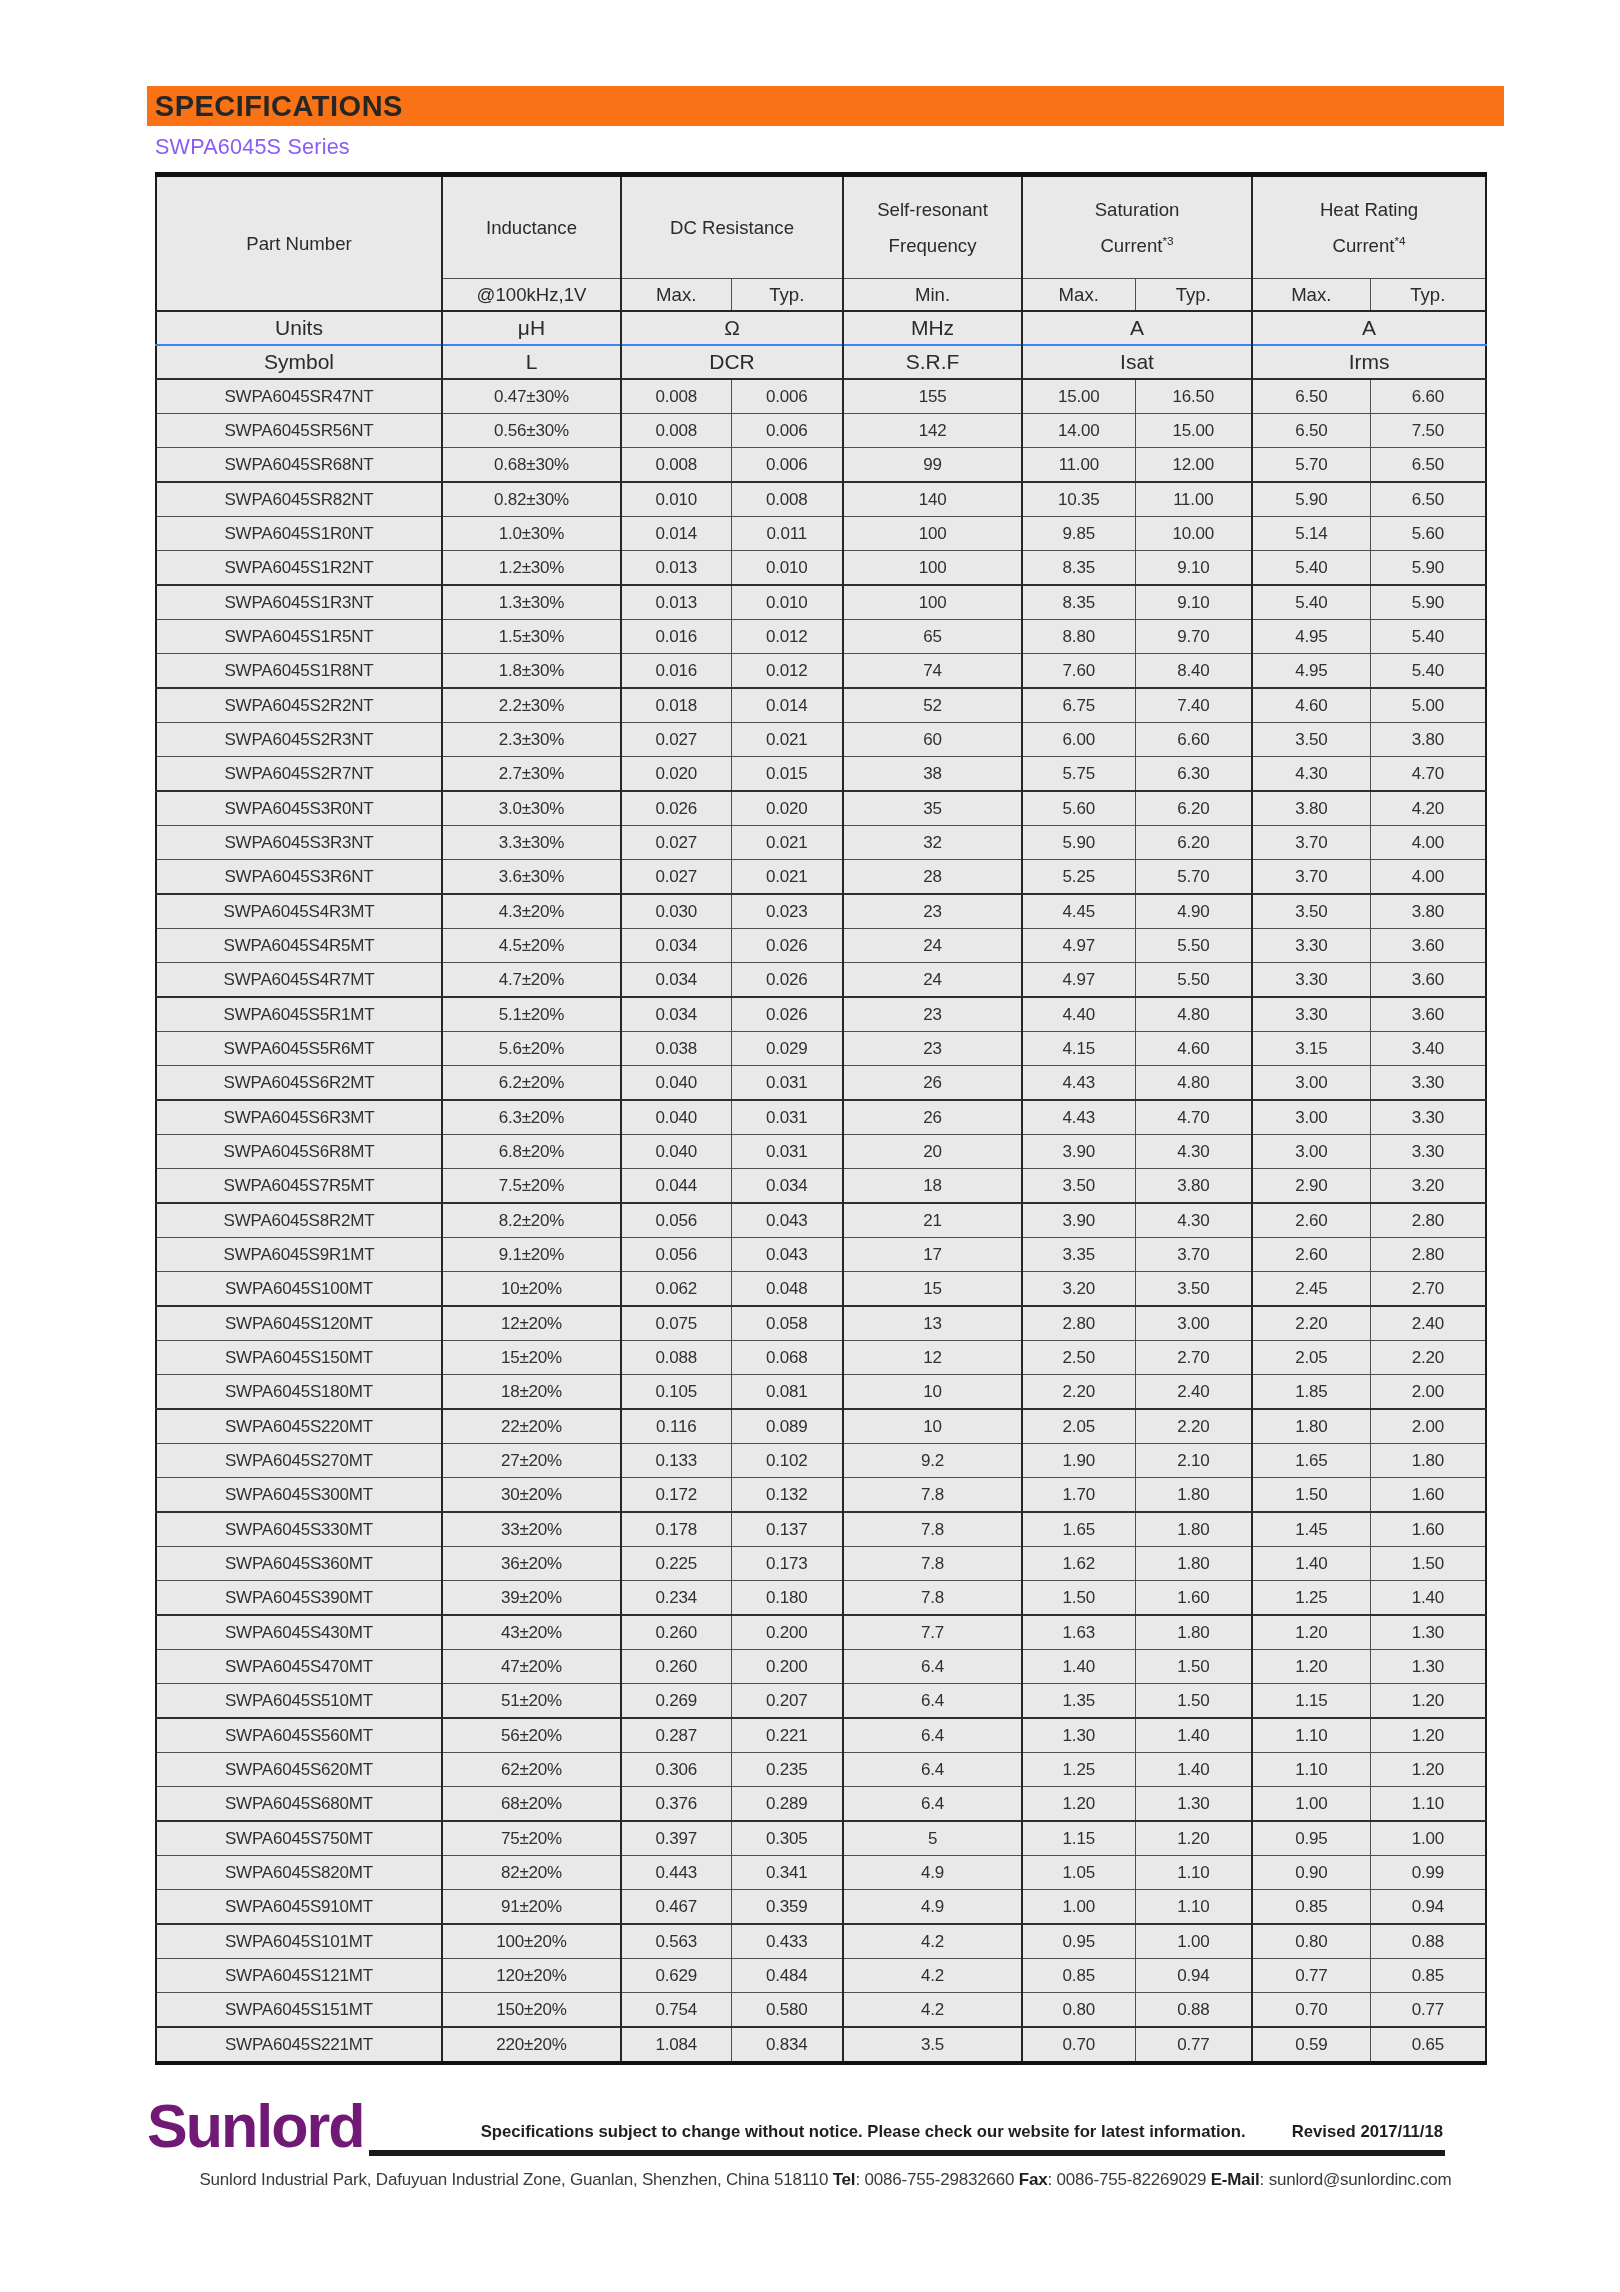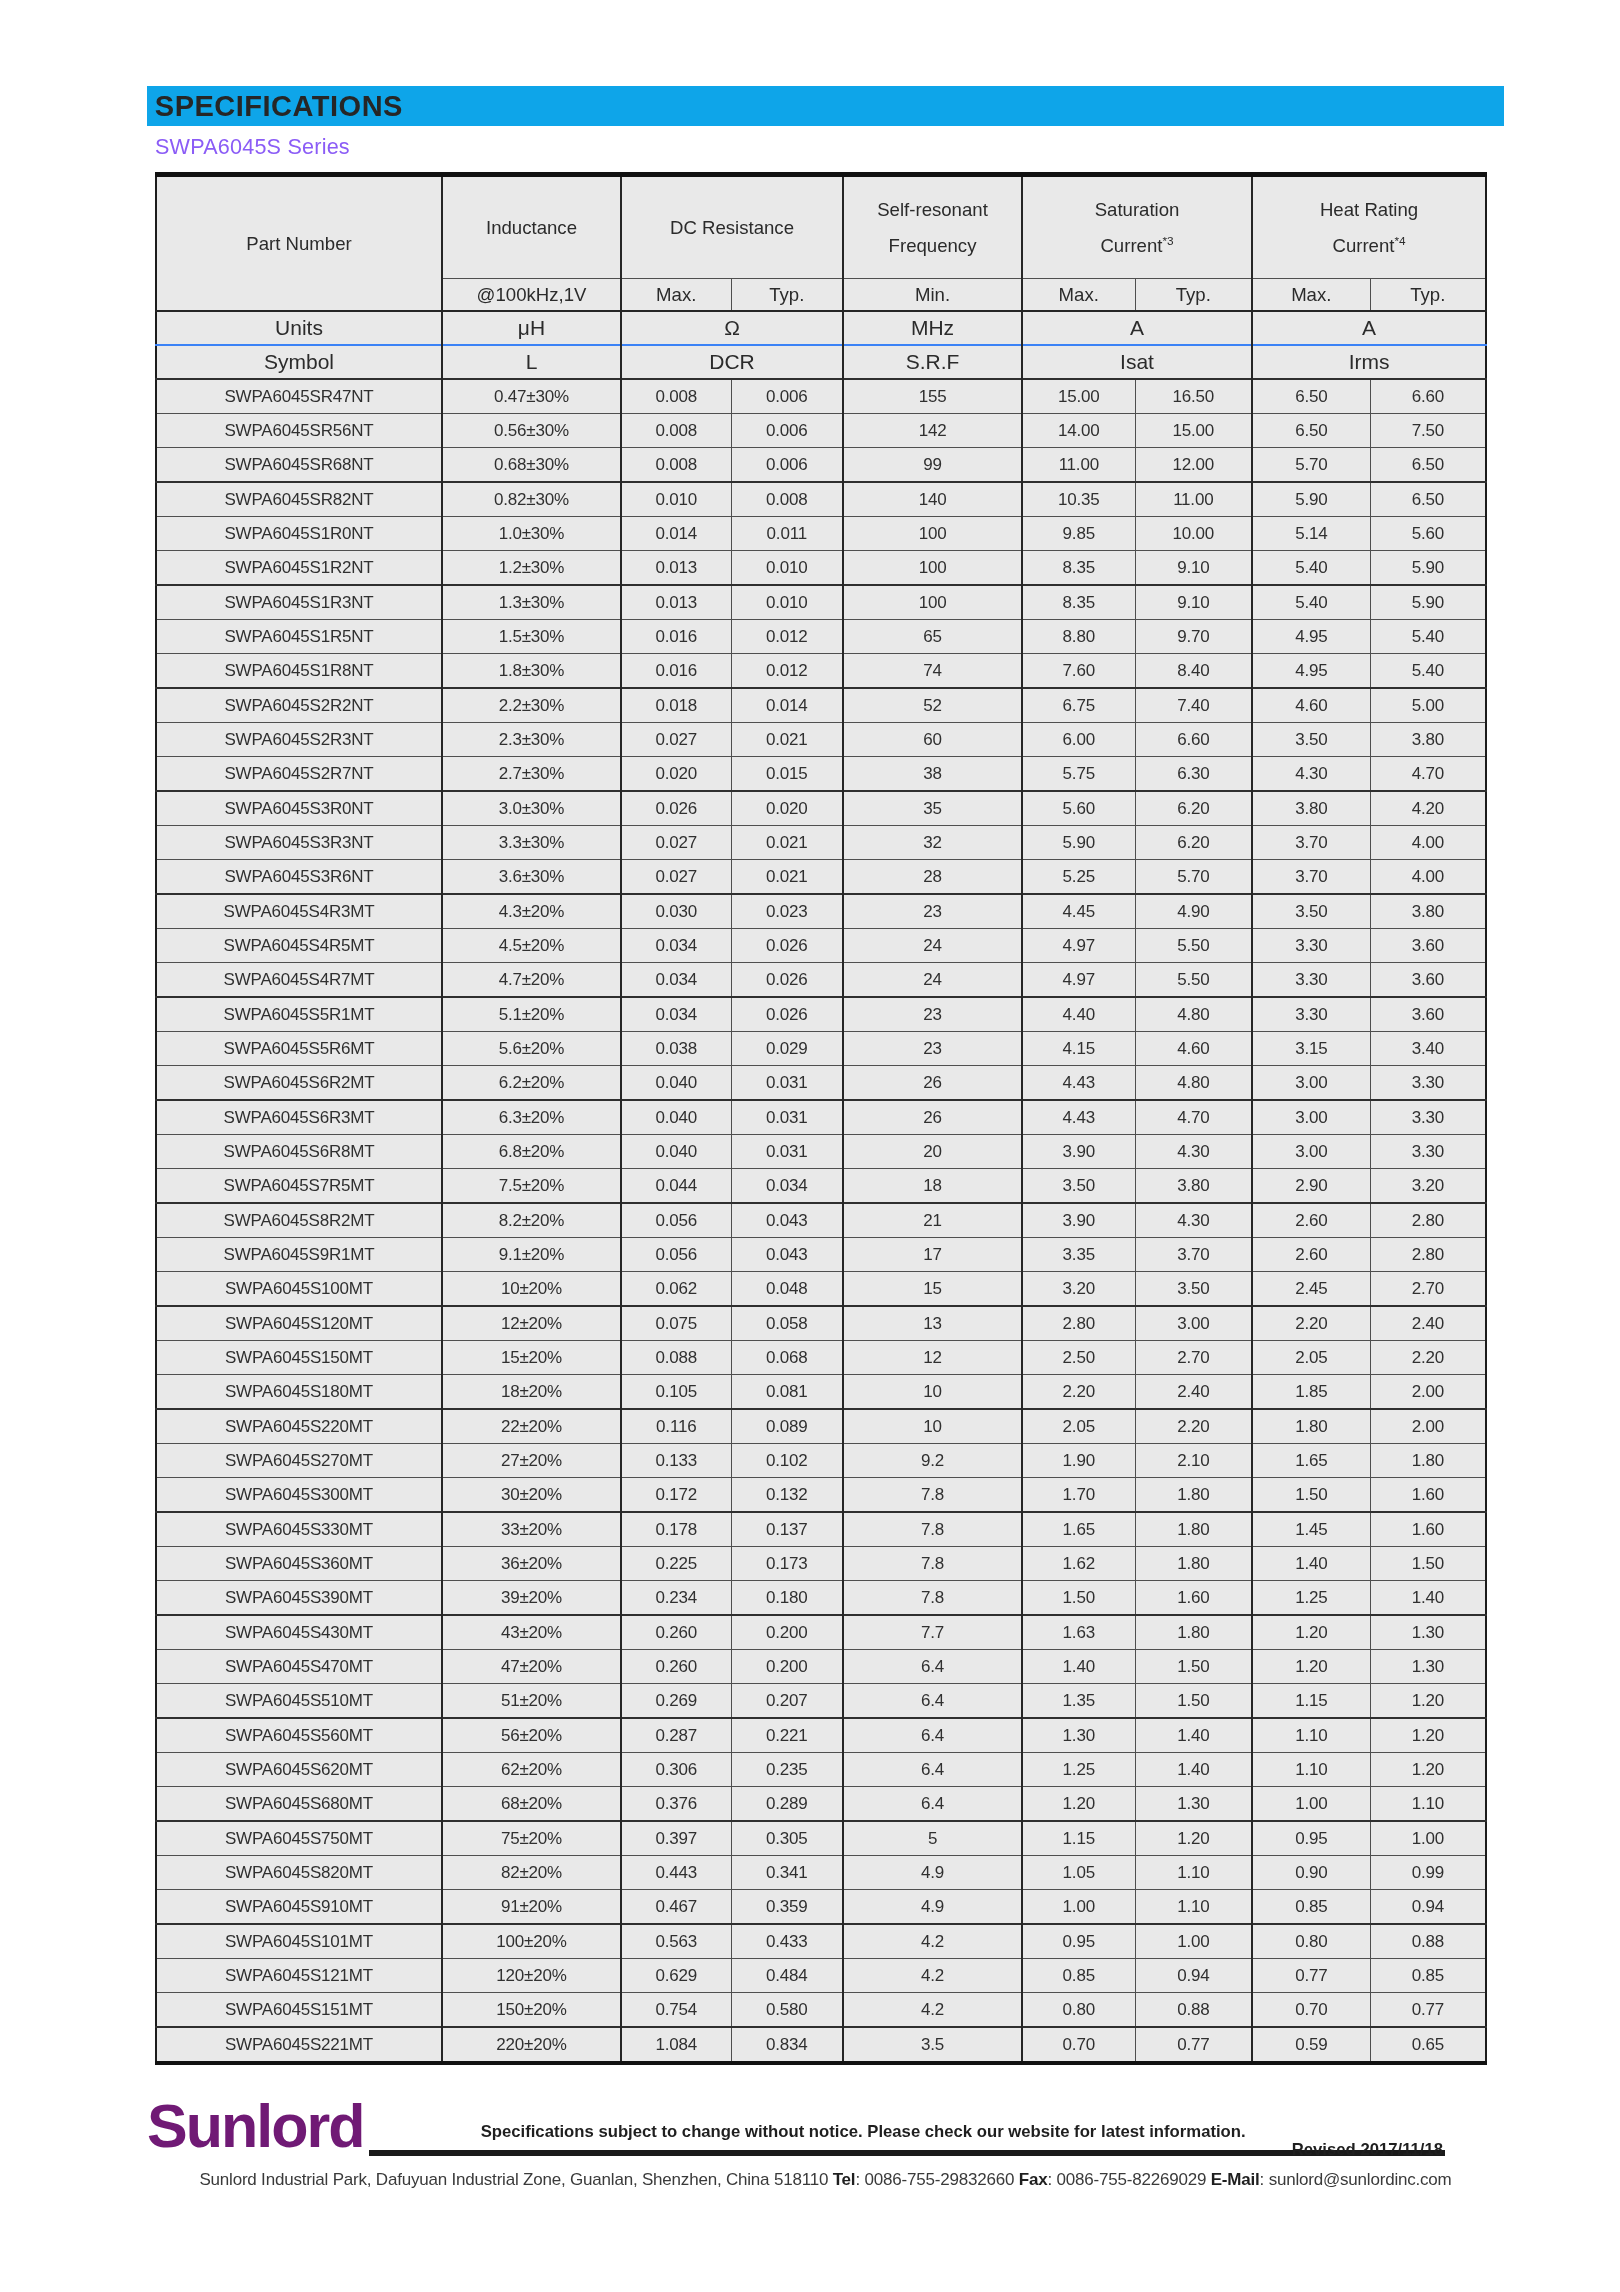--- a/index.html
+++ b/index.html
@@ -8,21 +8,21 @@
     width:1620px; height:2293px;
     margin:0 auto;
     background:#ffffff;
     font-family:"Liberation Sans", sans-serif;
     color:#2e2e2e;
     overflow:hidden;
   }
   .title-bar {
     position:absolute; left:147px; top:86px;
     width:1357px; height:40px;
-    background:#0ea5e9;
+    background:#f97316;
     font-size:29px; font-weight:bold; letter-spacing:0.5px;
     color:#262626;
     line-height:40px;
     padding-left:7.8px; box-sizing:border-box;
   }
   .series {
     position:absolute; left:155px; top:134px;
     font-size:21.6px; color:#8b5cf6; letter-spacing:0.2px;
   }
   table.spec {
@@ -63,21 +63,21 @@
     color:#701a75; letter-spacing:-2px;
     padding-right:5.9px;
   }
   .footer-right { flex:1; position:relative; }
   .note-line {
     text-align:center;
     font-size:16.7px; font-weight:bold; color:#1f1f1f;
     padding:0 147px 7.8px 0;
   }
   .revised {
-    position:absolute; right:61px; top:18px;
+    position:absolute; right:61px; top:0;
     font-size:16.7px; font-weight:bold; color:#1f1f1f;
   }
   .footer-rule { height:5.9px; background:#1a1a1a; margin-right:59px; }
   .address {
     text-align:center;
     font-size:17px; color:#3a3a3a;
     margin-top:14px; letter-spacing:-0.2px;
   }
   .address b { color:#1f1f1f; }
 </style>

